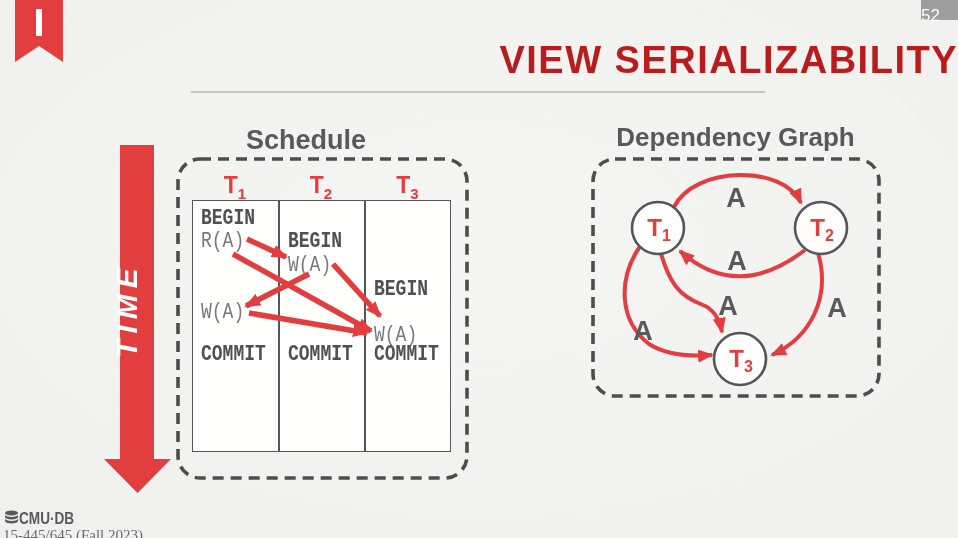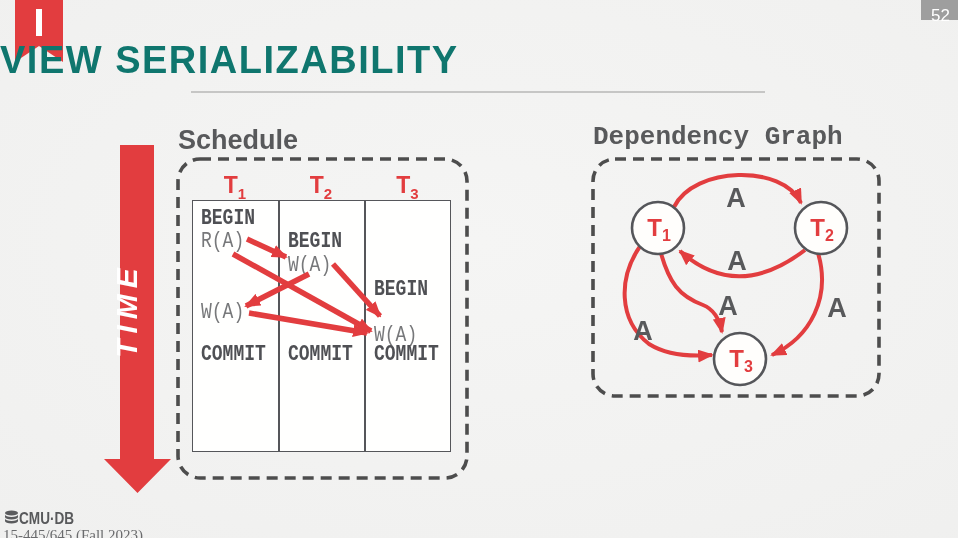--- a/index.html
+++ b/index.html
@@ -6,27 +6,27 @@
   body{width:958px;height:538px;overflow:hidden;position:relative;
        font-family:"Liberation Sans",sans-serif;
        background:radial-gradient(ellipse 120% 120% at 50% 45%, #f5f5f4 0%, #f0f0ef 60%, #eaeaea 100%);}
   .abs{position:absolute;}
   
   .ribbon{left:15px;top:0;width:48px;height:62px;background:#e23d3f;
           clip-path:polygon(0 0,100% 0,100% 100%,50% 74%,0 100%);}
   .ribbon .bar{position:absolute;left:21px;top:9px;width:6px;height:27px;background:#fff;}
   
   .pagenum{right:0;top:0;width:37px;height:20px;background:#9e9e9e;color:#fff;
-           font-size:17px;text-align:right;line-height:31px;padding-right:8px;box-sizing:border-box;}
-  .title{left:0;right:0;top:39px;text-align:left;color:#0f766e;font-weight:bold;
+           font-size:17px;text-align:right;line-height:31px;padding-right:18px;box-sizing:border-box;}
+  .title{left:0;right:0;top:39px;text-align:right;color:#b91c1c;font-weight:bold;
          font-size:38px;letter-spacing:1.5px;}
   .rule{left:191px;top:91px;width:574px;height:2px;background:#c6c6c5;}
   .h2{color:#58595b;font-weight:bold;font-size:27px;}
-  .sched-h{left:178px;width:288px;top:125px;}
-  .dep-h{left:593px;width:285px;top:122px;font-size:26px;text-align:left;font-family:Liberation Mono, monospace;}
+  .sched-h{left:162px;width:288px;top:125px;text-align:center;}
+  .dep-h{left:593px;width:285px;top:122px;font-size:26px;text-align:center;}
   .mono{font-family:"Liberation Mono",monospace;}
   .sop{font-size:22px;line-height:1;color:#77787a;transform:scaleX(0.818);transform-origin:left top;white-space:nowrap;}
   .sop.b{font-weight:bold;color:#4f5054;}
 </style>
 </head>
 <body>
 <div class="abs ribbon">
     <div class="bar"></div>
   </div>
 <div class="abs pagenum">52</div>

